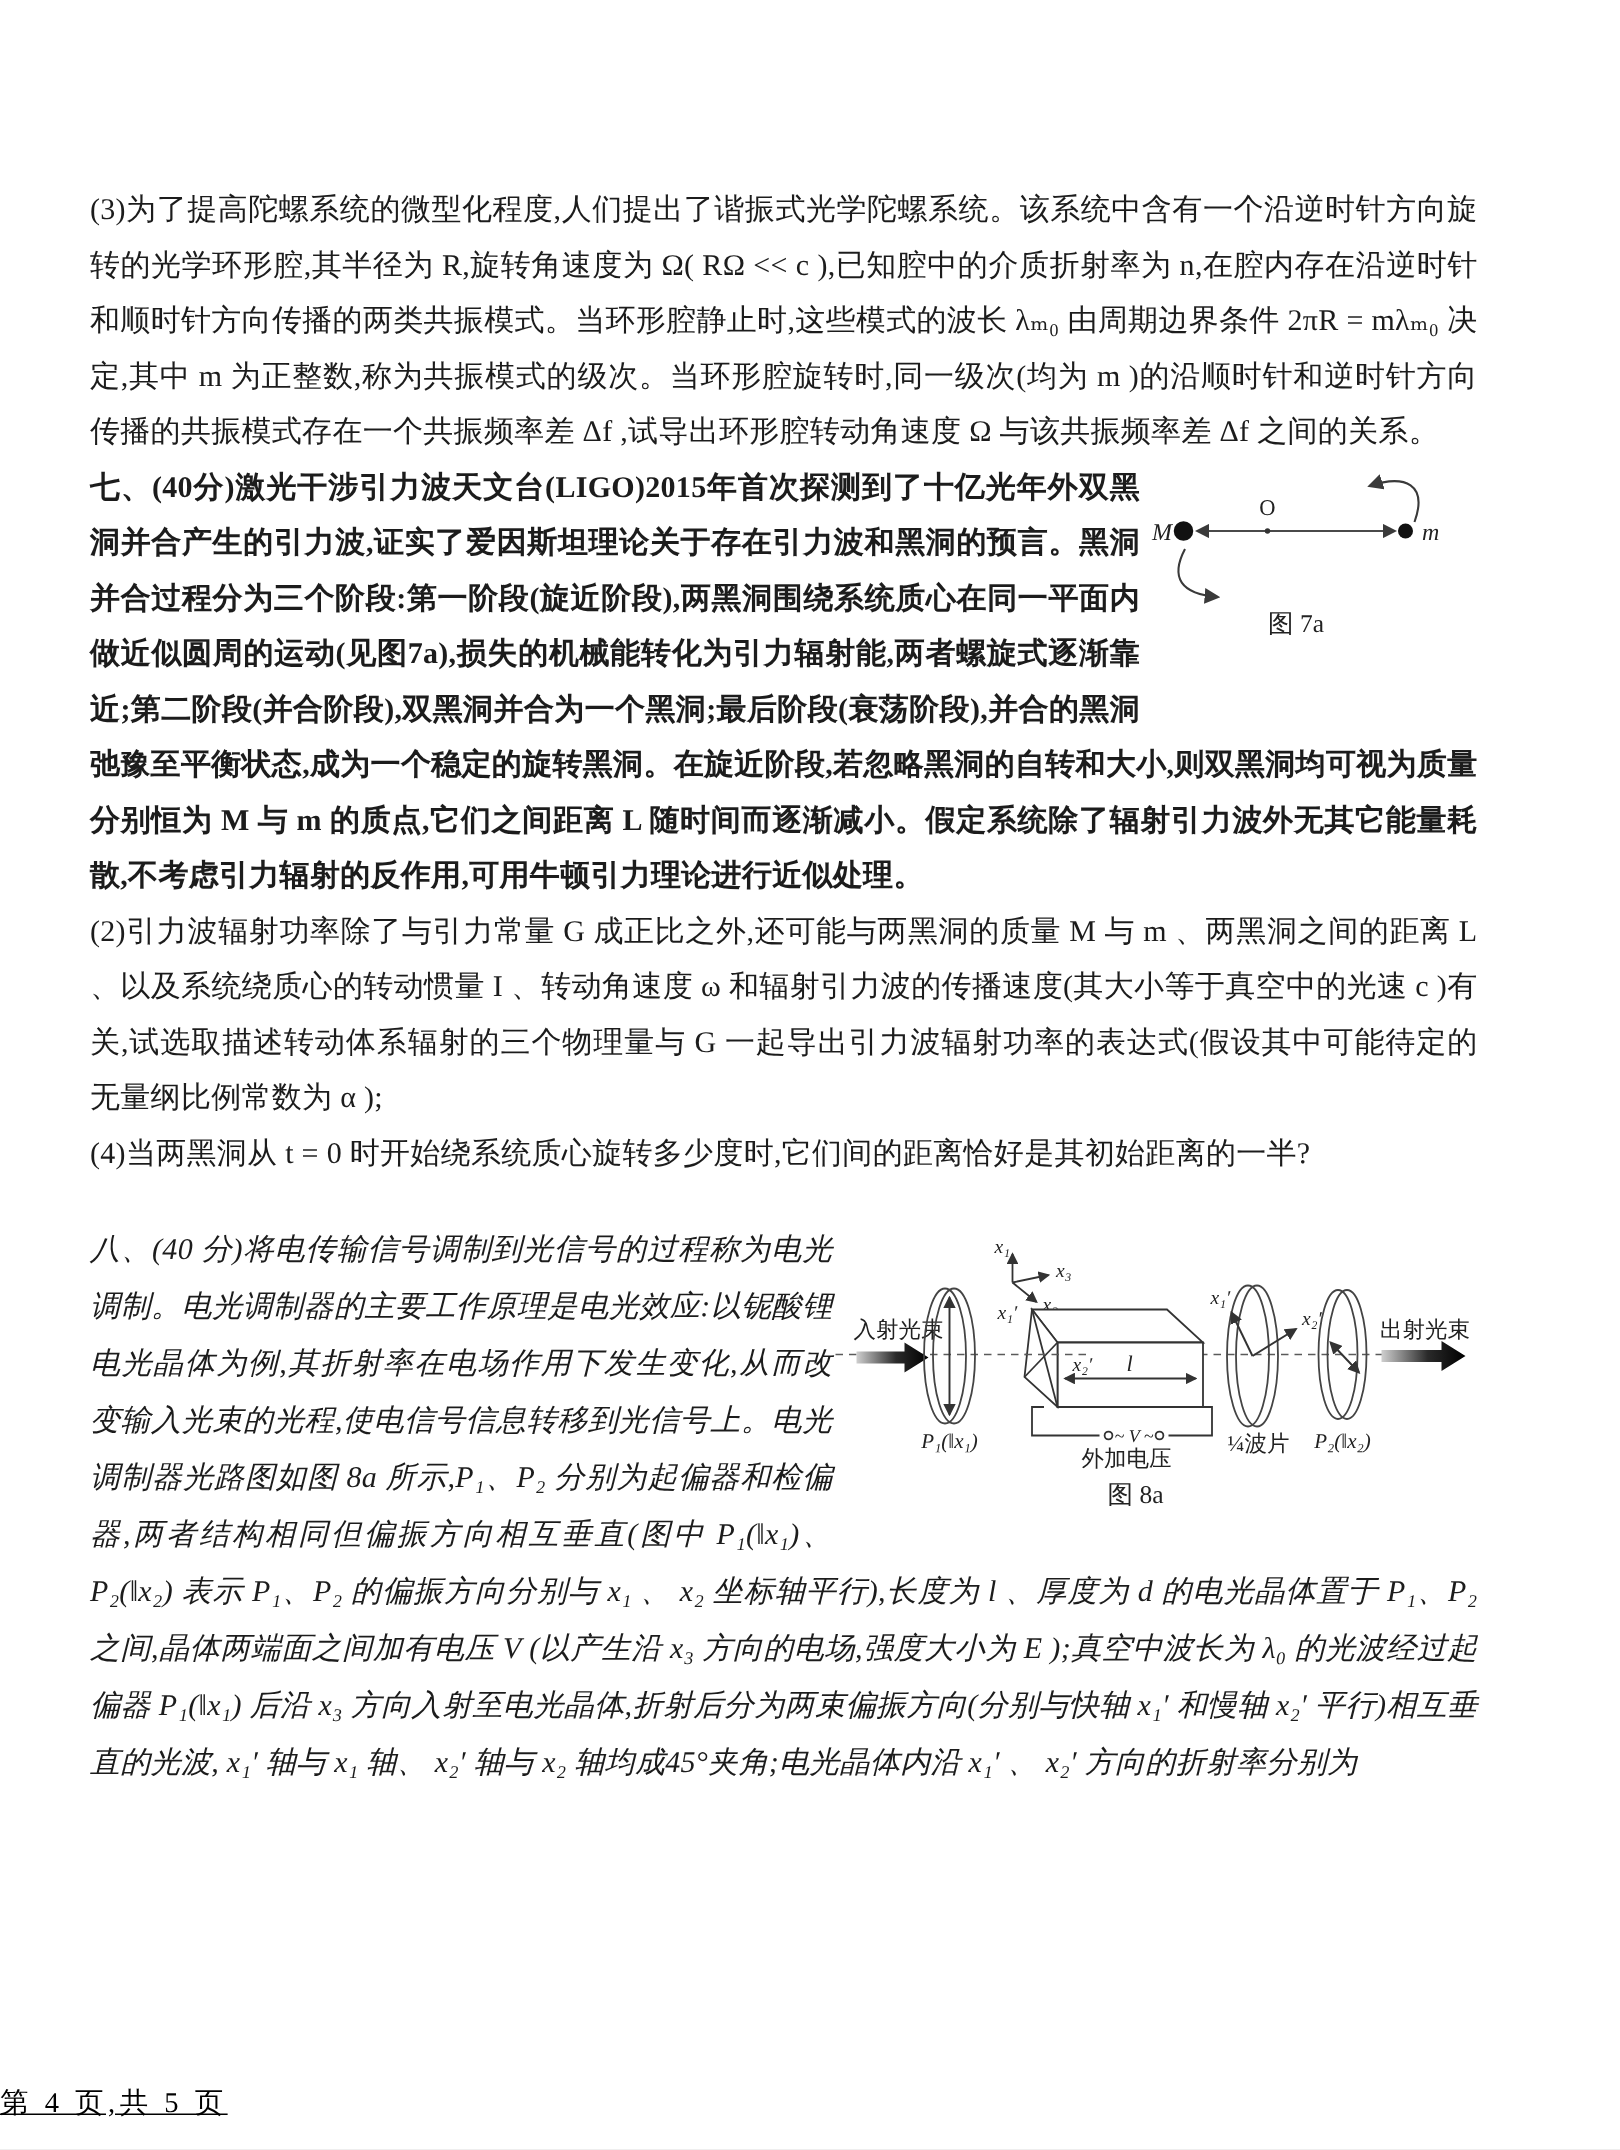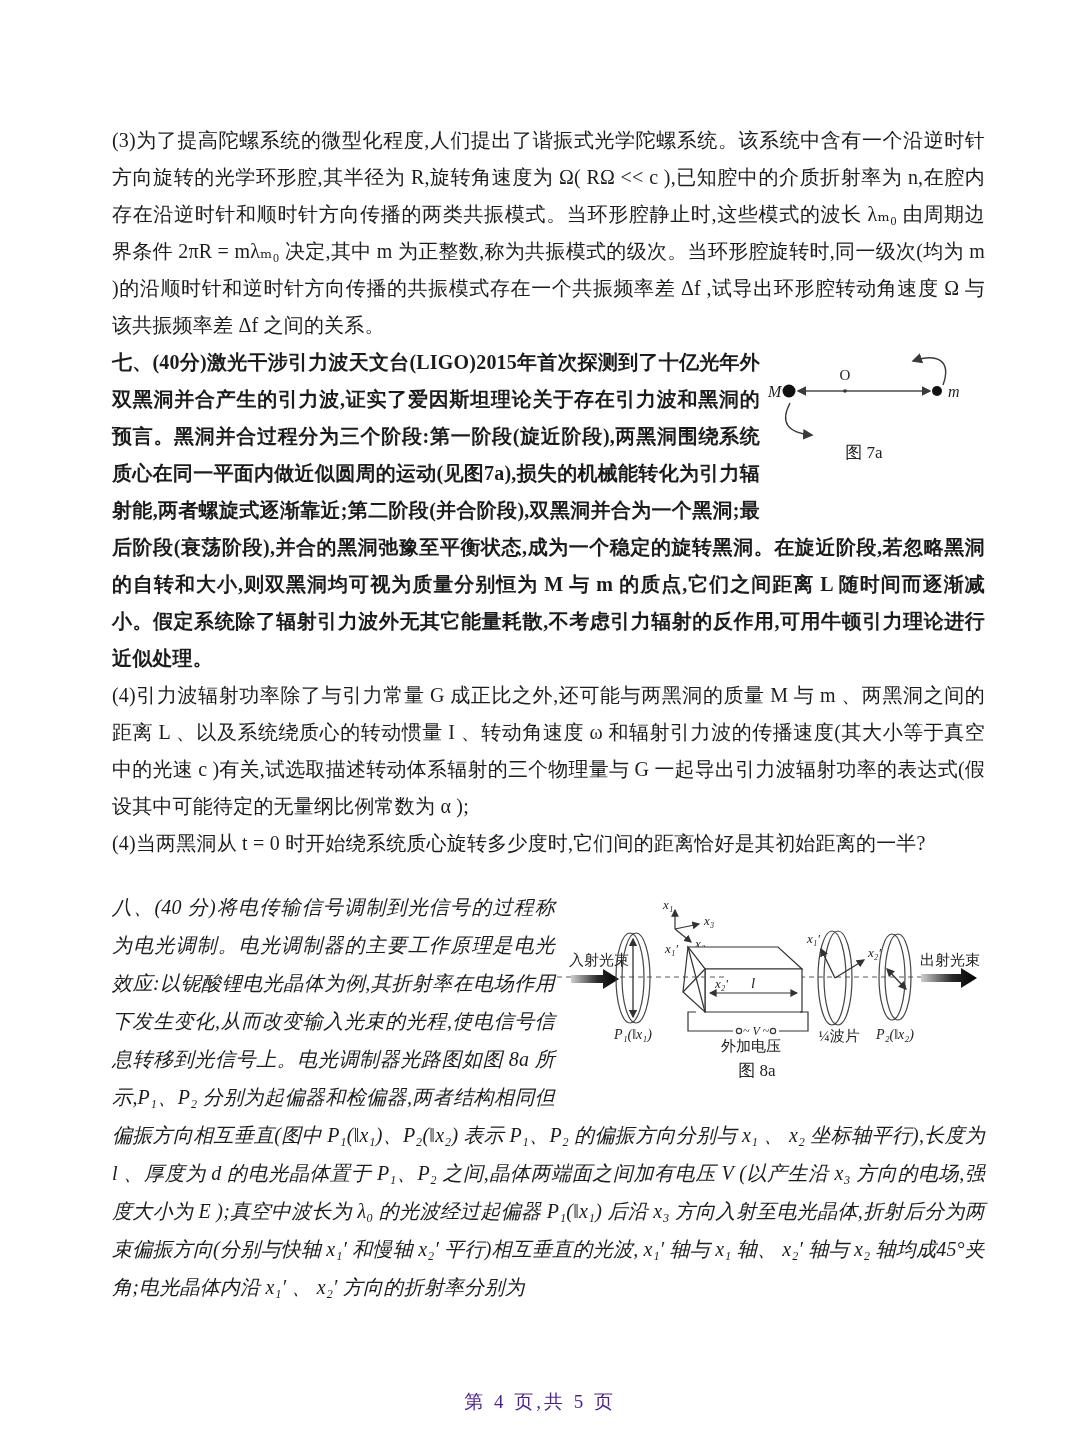--- a/index.html
+++ b/index.html
@@ -6,21 +6,21 @@
   .page{
     position:relative;
     width:1080px;height:1433px;
     margin:0 auto;
     background:#ffffff;
     outline:1px solid #d9d9d9;
     overflow:hidden;
     font-family:"Liberation Serif","DejaVu Serif",serif;
     color:#1c1c1c;
   }
-  .content{padding:122px 95px 0 112px;}
+  .content{padding:122px 95px 0 60px;}
   p.body{
     font-size:20px;
     line-height:37px;
     text-align:justify;
     margin:0;
     letter-spacing:0.2px;
   }
   .sp-after{margin-bottom:40px;}
   .sp-small{margin-bottom:6px;font-weight:bold;}
   .p8block{margin-top:26px;}
@@ -35,24 +35,25 @@
     width:430px;height:202px;
     margin:0 -15px 6px 12px;
   }
   .flowblock{overflow:visible;}
   svg{display:block;}
   svg text{font-family:"Liberation Serif","DejaVu Serif",serif;fill:#222;}
   .svg-var{font-style:italic;}
   .svg-cjk{font-style:normal;}
   .footer{
     position:absolute;left:0;right:0;bottom:18px;
-    text-align:center;
+    text-align:left;
     font-size:19px;
     letter-spacing:3px;
-    color:#4c1d95;
+    color:#000000;
+    text-decoration:underline;
   }
 </style>
 </head>
 <body>
 
 <div class="page">
   <div class="content">
 
     <p class="body sp-after">(3)为了提高陀螺系统的微型化程度,人们提出了谐振式光学陀螺系统。该系统中含有一个沿逆时针方向旋转的光学环形腔,其半径为 R,旋转角速度为 Ω( RΩ &lt;&lt; c ),已知腔中的介质折射率为 n,在腔内存在沿逆时针和顺时针方向传播的两类共振模式。当环形腔静止时,这些模式的波长 λₘ₀ 由周期边界条件 2πR = mλₘ₀ 决定,其中 m 为正整数,称为共振模式的级次。当环形腔旋转时,同一级次(均为 m )的沿顺时针和逆时针方向传播的共振模式存在一个共振频率差 Δf ,试导出环形腔转动角速度 Ω 与该共振频率差 Δf 之间的关系。</p>
 
@@ -72,21 +73,21 @@
 
           <path d="M 30,59 C 20,78 27,89 52,91" fill="none" stroke="#3a3a3a" stroke-width="1.4" marker-end="url(#arr7)"></path>
           <path d="M 183,41 C 192,16 177,9 153,17" fill="none" stroke="#3a3a3a" stroke-width="1.4" marker-end="url(#arr7)"></path>
           <text x="8" y="53" font-size="16" class="svg-var">M</text>
           <text x="85" y="36" font-size="15" text-anchor="middle">O</text>
           <text x="188" y="53" font-size="16" class="svg-var">m</text>
           <text x="104" y="114" font-size="17" text-anchor="middle" class="svg-cjk">图 7a</text>
         </svg>
       </figure>
       <p class="body sp-small">七、(40分)激光干涉引力波天文台(LIGO)2015年首次探测到了十亿光年外双黑洞并合产生的引力波,证实了爱因斯坦理论关于存在引力波和黑洞的预言。黑洞并合过程分为三个阶段:第一阶段(旋近阶段),两黑洞围绕系统质心在同一平面内做近似圆周的运动(见图7a),损失的机械能转化为引力辐射能,两者螺旋式逐渐靠近;第二阶段(并合阶段),双黑洞并合为一个黑洞;最后阶段(衰荡阶段),并合的黑洞弛豫至平衡状态,成为一个稳定的旋转黑洞。在旋近阶段,若忽略黑洞的自转和大小,则双黑洞均可视为质量分别恒为 M 与 m 的质点,它们之间距离 L 随时间而逐渐减小。假定系统除了辐射引力波外无其它能量耗散,不考虑引力辐射的反作用,可用牛顿引力理论进行近似处理。</p>
-      <p class="body">(4)引力波辐射功率除了与引力常量 G 成正比之外,还可能与两黑洞的质量 M 与 m 、两黑洞之间的距离 L 、以及系统绕质心的转动惯量 I 、转动角速度 ω 和辐射引力波的传播速度(其大小等于真空中的光速 c )有关,试选取描述转动体系辐射的三个物理量与 G 一起导出引力波辐射功率的表达式(假设其中可能待定的无量纲比例常数为 α );</p>
+      <p class="body">(2)引力波辐射功率除了与引力常量 G 成正比之外,还可能与两黑洞的质量 M 与 m 、两黑洞之间的距离 L 、以及系统绕质心的转动惯量 I 、转动角速度 ω 和辐射引力波的传播速度(其大小等于真空中的光速 c )有关,试选取描述转动体系辐射的三个物理量与 G 一起导出引力波辐射功率的表达式(假设其中可能待定的无量纲比例常数为 α );</p>
       <p class="body">(4)当两黑洞从 t = 0 时开始绕系统质心旋转多少度时,它们间的距离恰好是其初始距离的一半?</p>
     </div>
 
     <div class="flowblock p8block">
       <figure class="fig8" style="margin-block:0;margin-inline:0;float:right;">
         <svg viewBox="0 0 430 200" width="430" height="202">
           <defs>
             <marker id="arr8" viewBox="0 0 10 10" refX="8.5" refY="5" markerWidth="6.5" markerHeight="6.5" orient="auto-start-reverse">
               <path d="M0,0 L10,5 L0,10 z" fill="#333"></path>
             </marker>

